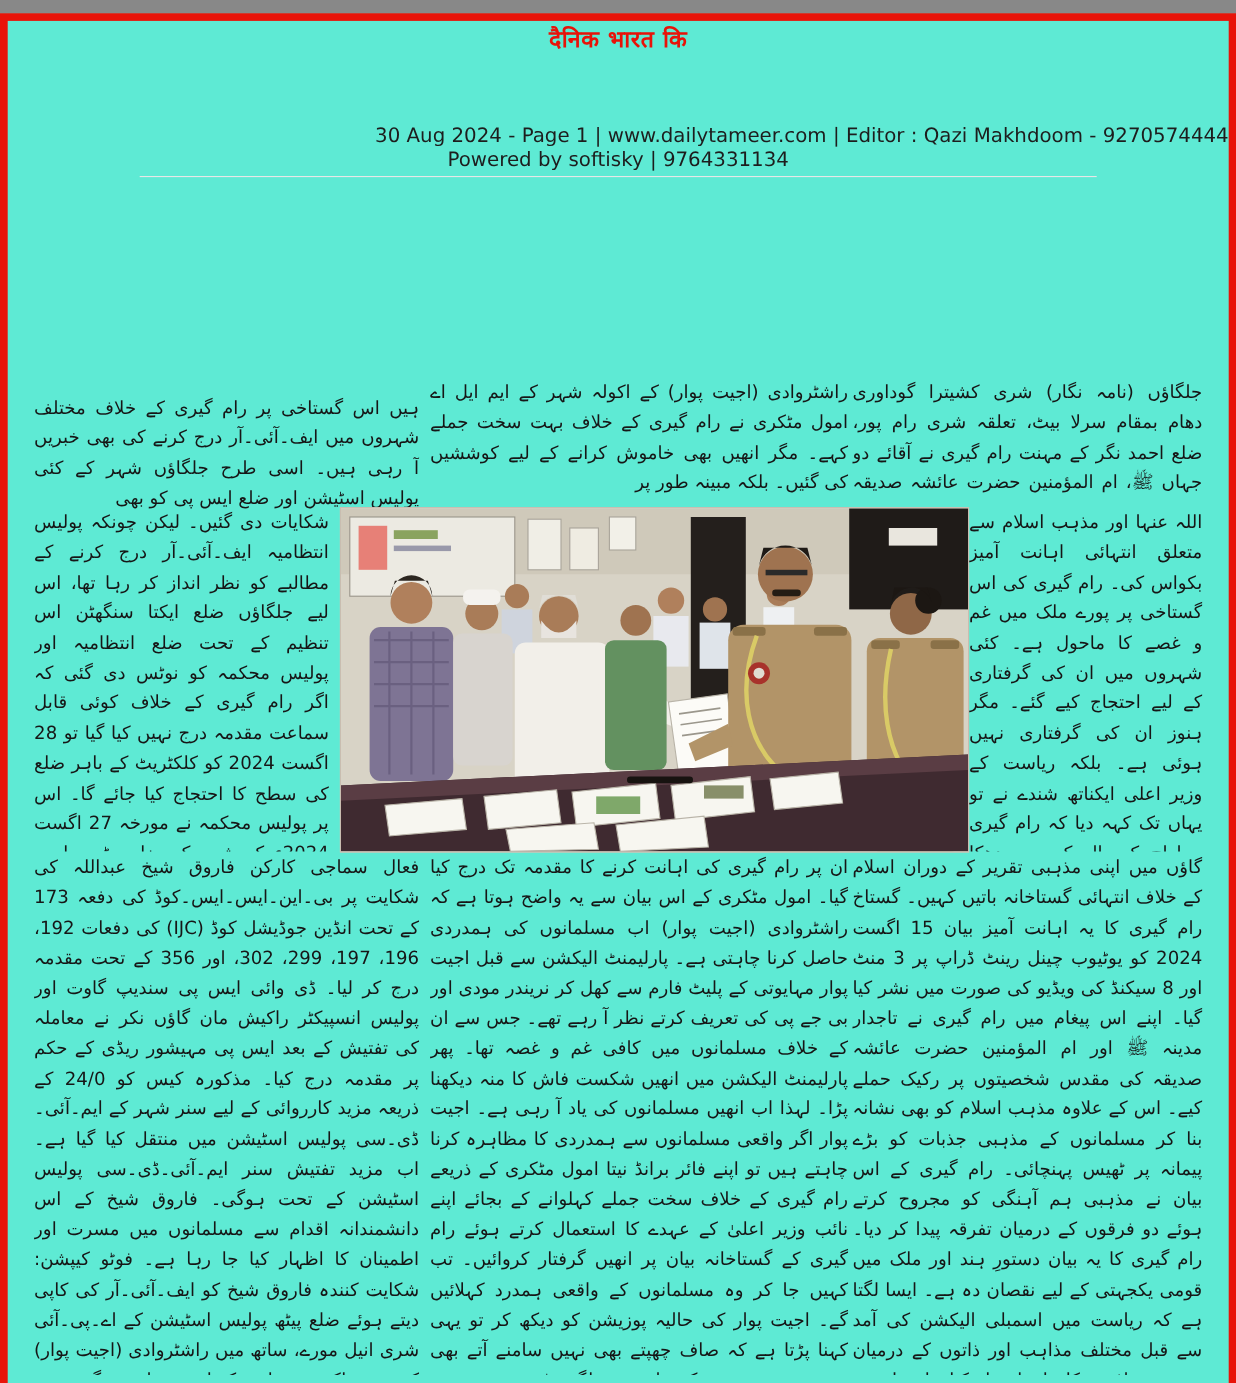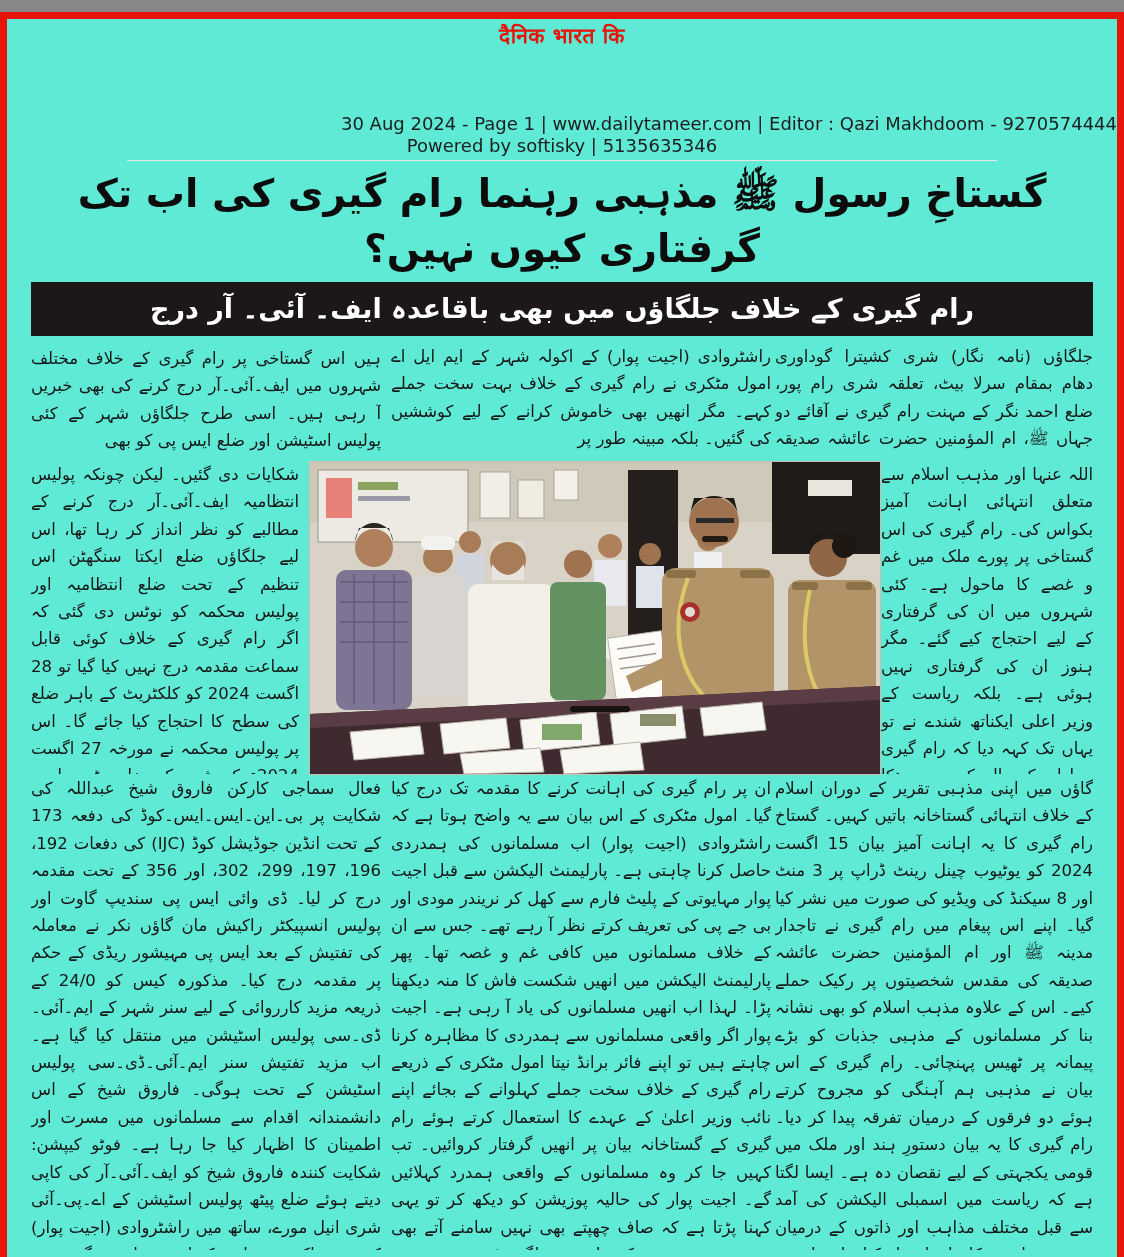--- a/index.html
+++ b/index.html
@@ -41,21 +41,21 @@
   .urdu{
     direction:rtl;text-align:justify;
     font-size:16.5px;line-height:27.4px;color:#161616;
     overflow:hidden;
   }
   .col-r-top   {top:0;right:0;width:318px;height:117px;}
   .col-r-side  {top:118px;right:0;width:212px;height:313px;}
   .col-r-bottom{top:432px;right:0;width:318px;bottom:0;}
   .col-m-top   {top:0;left:360px;width:380px;height:117px;}
   .col-m-bottom{top:432px;left:360px;width:380px;bottom:0;}
-  .col-l-top   {top:2px;left:0;width:350px;height:117px;}
+  .col-l-top   {top:14px;left:0;width:350px;height:117px;}
   .col-l-side  {top:118px;left:0;width:268px;height:313px;}
   .col-l-bottom{top:432px;left:0;width:350px;bottom:0;}
   
   .photo{
     position:absolute;top:118px;left:278px;width:572px;height:314px;
     margin:0;border:1px solid #c9bdb0;box-sizing:border-box;
     background:#d8d3c6;overflow:hidden;
   }
   .photo svg{display:block;}
 </style>
@@ -64,27 +64,25 @@
 
 <div class="page">
 
   <header>
     <div class="logo-block">
       <div class="logo-inner">
         <div class="tagline">दैनिक भारत कि</div>
       </div>
     </div>
     <div class="info">30 Aug 2024 - Page 1 | www.dailytameer.com | Editor : Qazi Makhdoom - 9270574444</div>
-    <div class="powered">Powered by softisky | 5135635346</div>
+    <div class="powered">Powered by softisky | 9764331134</div>
     <div class="masthead-rule"></div>
   </header>
 
-  <h1 class="headline" dir="rtl">گستاخِ رسول ﷺ مذہبی رہنما رام گیری کی اب تک گرفتاری کیوں نہیں؟</h1>
 
-  <div class="banner" dir="rtl">رام گیری کے خلاف جلگاؤں میں بھی باقاعدہ ایف۔ آئی۔ آر درج</div>
 
   <section class="body">
 
     <div class="abs urdu col-r-top">جلگاؤں (نامہ نگار) شری کشیترا گوداوری دھام بمقام سرلا بیٹ، تعلقہ شری رام پور، ضلع احمد نگر کے مہنت رام گیری نے آقائے دو جہاں ﷺ، ام المؤمنین حضرت عائشہ صدیقہ رضی</div>
     <div class="abs urdu col-r-side">اللہ عنہا اور مذہب اسلام سے متعلق انتہائی اہانت آمیز بکواس کی۔ رام گیری کی اس گستاخی پر پورے ملک میں غم و غصے کا ماحول ہے۔ کئی شہروں میں ان کی گرفتاری کے لیے احتجاج کیے گئے۔ مگر ہنوز ان کی گرفتاری نہیں ہوئی ہے۔ بلکہ ریاست کے وزیر اعلی ایکناتھ شندے نے تو یہاں تک کہہ دیا کہ رام گیری مہاراج کے بال کو بھی دھکا نہیں لگایا جا سکتا۔ معاملہ کی تفصیلات یہ ہے کہ سرلا بیٹ گاؤں کے مہنت نے سنر (ناسک) کے پنچاڑے</div>
     <div class="abs urdu col-r-bottom">گاؤں میں اپنی مذہبی تقریر کے دوران اسلام کے خلاف انتہائی گستاخانہ باتیں کہیں۔ گستاخ رام گیری کا یہ اہانت آمیز بیان 15 اگست 2024 کو یوٹیوب چینل رینٹ ڈراپ پر 3 منٹ اور 8 سیکنڈ کی ویڈیو کی صورت میں نشر کیا گیا۔ اپنے اس پیغام میں رام گیری نے تاجدار مدینہ ﷺ اور ام المؤمنین حضرت عائشہ صدیقہ کی مقدس شخصیتوں پر رکیک حملے کیے۔ اس کے علاوہ مذہب اسلام کو بھی نشانہ بنا کر مسلمانوں کے مذہبی جذبات کو بڑے پیمانہ پر ٹھیس پہنچائی۔ رام گیری کے اس بیان نے مذہبی ہم آہنگی کو مجروح کرتے ہوئے دو فرقوں کے درمیان تفرقہ پیدا کر دیا۔ رام گیری کا یہ بیان دستورِ ہند اور ملک میں قومی یکجہتی کے لیے نقصان دہ ہے۔ ایسا لگتا ہے کہ ریاست میں اسمبلی الیکشن کی آمد سے قبل مختلف مذاہب اور ذاتوں کے درمیان مذہبی منافرت کا ماحول تیار کیا جا رہا ہے۔ رام گیری کا یہ بیان فرقہ پرستوں کے ذریعے ایک سوچی سمجھی سازش کا نتیجہ نظر آتا ہے۔ اس طرح یہ لوگ ووٹوں کو پولرائز (Polaris) کرنا چاہتے ہیں۔ رام گیری کی اس گستاخی پر</div>
 
     <div class="abs urdu col-m-top">راشٹروادی (اجیت پوار) کے اکولہ شہر کے ایم ایل اے امول مٹکری نے رام گیری کے خلاف بہت سخت جملے کہے۔ مگر انھیں بھی خاموش کرانے کے لیے کوششیں کی گئیں۔ بلکہ مبینہ طور پر</div>
     <div class="abs urdu col-m-bottom">ان پر رام گیری کی اہانت کرنے کا مقدمہ تک درج کیا گیا۔ امول مٹکری کے اس بیان سے یہ واضح ہوتا ہے کہ راشٹروادی (اجیت پوار) اب مسلمانوں کی ہمدردی حاصل کرنا چاہتی ہے۔ پارلیمنٹ الیکشن سے قبل اجیت پوار مہایوتی کے پلیٹ فارم سے کھل کر نریندر مودی اور بی جے پی کی تعریف کرتے نظر آ رہے تھے۔ جس سے ان کے خلاف مسلمانوں میں کافی غم و غصہ تھا۔ پھر پارلیمنٹ الیکشن میں انھیں شکست فاش کا منہ دیکھنا پڑا۔ لہذا اب انھیں مسلمانوں کی یاد آ رہی ہے۔ اجیت پوار اگر واقعی مسلمانوں سے ہمدردی کا مظاہرہ کرنا چاہتے ہیں تو اپنے فائر برانڈ نیتا امول مٹکری کے ذریعے رام گیری کے خلاف سخت جملے کہلوانے کے بجائے اپنے نائب وزیر اعلیٰ کے عہدے کا استعمال کرتے ہوئے رام گیری کے گستاخانہ بیان پر انھیں گرفتار کروائیں۔ تب کہیں جا کر وہ مسلمانوں کے واقعی ہمدرد کہلائیں گے۔ اجیت پوار کی حالیہ پوزیشن کو دیکھ کر تو یہی کہنا پڑتا ہے کہ صاف چھپتے بھی نہیں سامنے آتے بھی نہیں خوب پردہ ہے کہ چلمن سے لگے بیٹھے</div>
 

